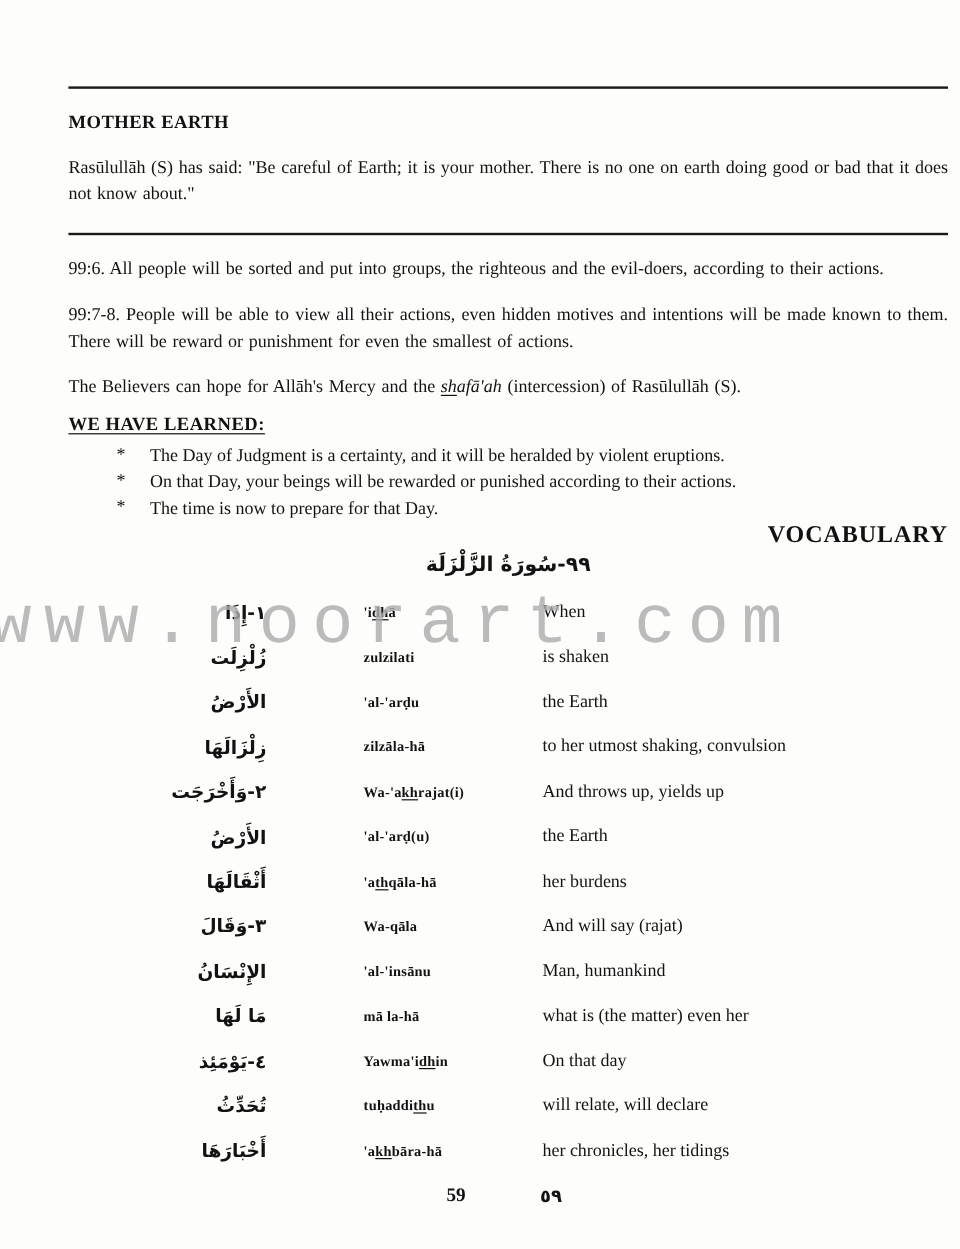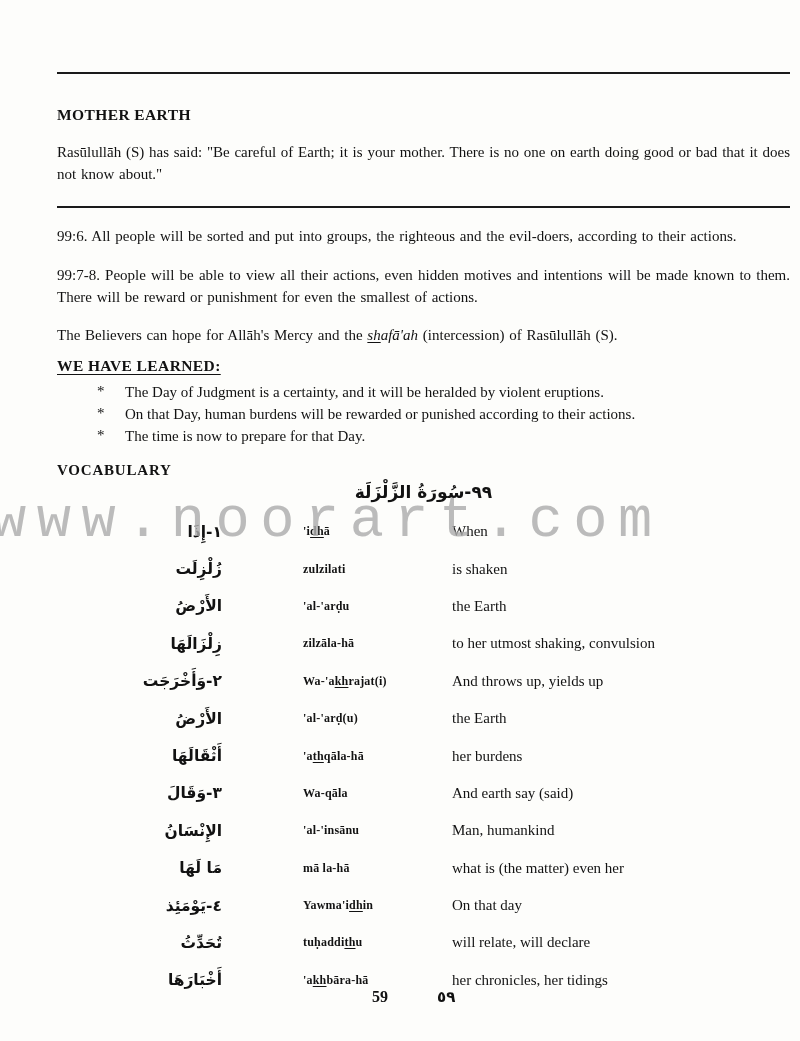--- a/index.html
+++ b/index.html
@@ -13,43 +13,43 @@
     font-family:"Liberation Serif", serif;
     font-size:15px;
     overflow:hidden;
   }
   .content { padding:0 10px 0 57px; }
   .rule { border:none; border-top:2.5px solid #1a1a1a; width:733px; }
   .rule-1 { margin-top:72px; }
   .rule-2 { margin-top:21px; }
   .doc-heading {
     font-size:15.5px; font-weight:bold; letter-spacing:.4px;
-    margin-top:32px;
+    margin-top:20px;
   }
   p.body-par {
     margin-top:17px; line-height:22px; text-align:justify;
     word-spacing:1px;
   }
   p.tight { margin-top:16px; }
   .term-italic { font-style:italic; }
   .learned-heading {
     margin-top:11px; font-weight:bold; font-size:15.5px;
     text-decoration:underline; text-underline-offset:3px;
     letter-spacing:.4px;
   }
   .learned-list { margin-top:6px; list-style:none; }
   .learned-list li {
     position:relative; padding-left:68px; line-height:22px;
   }
   .learned-list li .bullet-star {
     position:absolute; left:40px; top:-1px; font-size:15px;
   }
   .vocab-title {
-    margin-top:15px; text-align:left; font-weight:bold;
-    font-size:15px; letter-spacing:.8px;
+    text-align:right; font-weight:bold;
+    font-size:20px; letter-spacing:.8px;
   }
   .vocab-subtitle {
     margin-top:3px; text-align:center; direction:rtl;
     font-family:"DejaVu Sans", sans-serif; font-size:17px; font-weight:bold;
   }
   .vocab-table { margin-top:11px; }
   .vrow {
     display:grid;
     grid-template-columns:165px 230px auto;
     height:37.4px; align-items:center;
@@ -72,21 +72,21 @@
     font-family:"Liberation Mono", monospace;
     font-size:57px; letter-spacing:10.5px; white-space:nowrap;
     color:rgba(172,172,172,0.82);
     z-index:5; pointer-events:none; overflow:hidden;
   }
   .footer { position:absolute; top:988px; left:0; width:800px; height:24px; }
   .page-num-latin {
     position:absolute; left:372px; font-weight:bold; font-size:16px;
   }
   .page-num-arabic {
-    position:absolute; left:437px; font-weight:bold; font-size:15px;
+    position:absolute; left:450px; font-weight:bold; font-size:15px;
     font-family:"DejaVu Sans", sans-serif;
   }
 </style>
 </head>
 <body>
 
 <div class="page">
 
   <div class="watermark rich">www.noorart.com</div>
 
@@ -103,21 +103,21 @@
     <p class="body-par">99:6. All people will be sorted and put into groups, the righteous and the evil-doers, according to their actions.</p>
 
     <p class="body-par">99:7-8. People will be able to view all their actions, even hidden motives and intentions will be made known to them.  There will be reward or punishment for even the smallest of actions.</p>
 
     <p class="body-par tight"><span>The Believers can hope for Allāh's Mercy and the </span><span class="term-italic rich"><u>sh</u>afā'ah</span><span> (intercession) of Rasūlullāh (S).</span></p>
 
     <div class="learned-heading">WE HAVE LEARNED:</div>
 
     <ul class="learned-list">
       <li><span class="bullet-star">*</span><span>The Day of Judgment is a certainty, and it will be heralded by violent eruptions.</span></li>
-      <li><span class="bullet-star">*</span><span>On that Day, human burdens will be rewarded or punished according to their actions.</span></li>
+      <li><span class="bullet-star">*</span><span>On that Day, your beings will be rewarded or punished according to their actions.</span></li>
       <li><span class="bullet-star">*</span><span>The time is now to prepare for that Day.</span></li>
     </ul>
 
     <div class="vocab-title">VOCABULARY</div>
     <div class="vocab-subtitle">٩٩-سُورَةُ الزَّلْزَلَة</div>
 
     <div class="vocab-table">
       <div class="vrow">
         <div class="cell-ar">١-إِذَا</div>
         <div class="cell-tr rich">'i<u>dh</u>ā</div>
@@ -149,21 +149,21 @@
         <div class="cell-en">the Earth</div>
       </div>
       <div class="vrow">
         <div class="cell-ar">أَثْقَالَهَا</div>
         <div class="cell-tr rich">'a<u>th</u>qāla-hā</div>
         <div class="cell-en">her burdens</div>
       </div>
       <div class="vrow">
         <div class="cell-ar">٣-وَقَالَ</div>
         <div class="cell-tr rich">Wa-qāla</div>
-        <div class="cell-en">And earth say (said)</div>
+        <div class="cell-en">And will say (rajat)</div>
       </div>
       <div class="vrow">
         <div class="cell-ar">الإِنْسَانُ</div>
         <div class="cell-tr rich">'al-'insānu</div>
         <div class="cell-en">Man, humankind</div>
       </div>
       <div class="vrow">
         <div class="cell-ar">مَا لَهَا</div>
         <div class="cell-tr rich">mā la-hā</div>
         <div class="cell-en">what is (the matter) even her</div>

